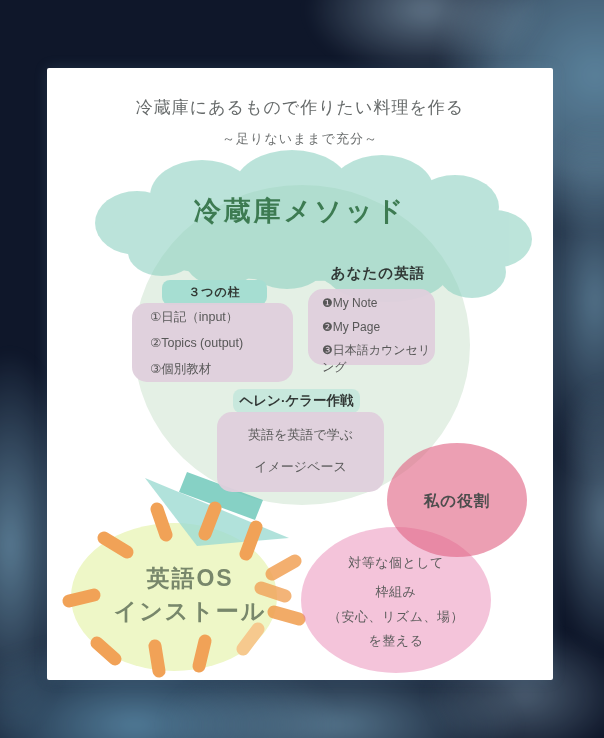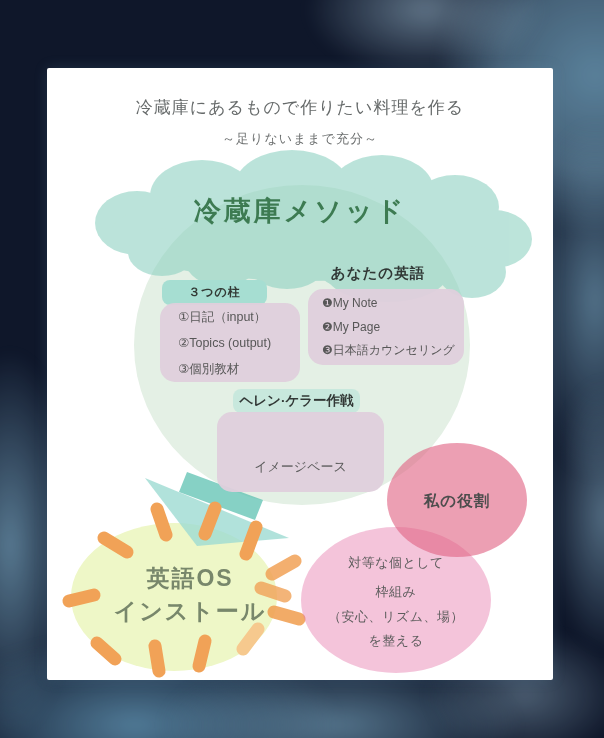--- a/index.html
+++ b/index.html
@@ -47,22 +47,22 @@
     font-weight:bold; color:#333a36;
   }
   .pillars-hdr { left:115px; top:212px; width:105px; height:25px; line-height:25px;
     font-size:12px; background:#a6ded2; letter-spacing:1px; }
   .your-english-hdr { left:331px; top:196px; font-size:14.5px; font-weight:bold;
     color:#313836; letter-spacing:1px; }
   .helen-hdr { left:186px; top:321px; width:127px; height:24px; line-height:24px;
     font-size:13.5px; background:rgba(177,226,215,.55); color:#323836; }
 
   .mauve-box { position:absolute; background:rgba(223,207,220,.95); border-radius:15px; }
-  .pillars-box { left:85px;  top:235px; width:140px; height:79px;margin-left:28px; }
-  .your-english-box { left:261px; top:221px; width:127px; height:76px;padding-left:29px; }
+  .pillars-box { left:85px;  top:235px; width:161px; height:79px; }
+  .your-english-box { left:261px; top:221px; width:127px; height:76px; }
   .helen-box { left:170px; top:344px; width:167px; height:80px; }
 
   .box-item { position:absolute; font-size:12.5px; color:#575757; }
   .helen-item { left:50%; transform:translateX(-50%); font-size:13px; color:#5c5c5c; }
 
   .role-label { left:410px; top:423px; font-size:15.5px; font-weight:bold;
     letter-spacing:1px; color:#4d4d4d; }
   .os-label { left:143px; top:494px; font-size:23px; font-weight:bold;
     line-height:33px; letter-spacing:2px; color:#78876b; }
   .detail-line { font-size:13px; color:#5c5c5c; letter-spacing:0.5px; }
@@ -145,20 +145,21 @@
 
     <div class="abs ctr your-english-hdr">あなたの英語</div>
     <div class="mauve-box your-english-box">
       <div class="box-item" style="left:14px; top:7px;  font-size:12px">❶My Note</div>
       <div class="box-item" style="left:14px; top:31px; font-size:12px">❷My Page</div>
       <div class="box-item" style="left:14px; top:53px; font-size:12px">❸日本語カウンセリング</div>
     </div>
 
     <div class="hdr-chip helen-hdr">ヘレン·ケラー作戦</div>
     <div class="mauve-box helen-box">
+      <div class="abs helen-item" style="top:14px">英語を英語で学ぶ</div>
       <div class="abs helen-item" style="top:46px">イメージベース</div>
     </div>
 
     <div class="abs ctr role-label">私の役割</div>
 
     <div class="abs ctr os-label">
       <div>英語OS</div>
       <div>インストール</div>
     </div>
 

